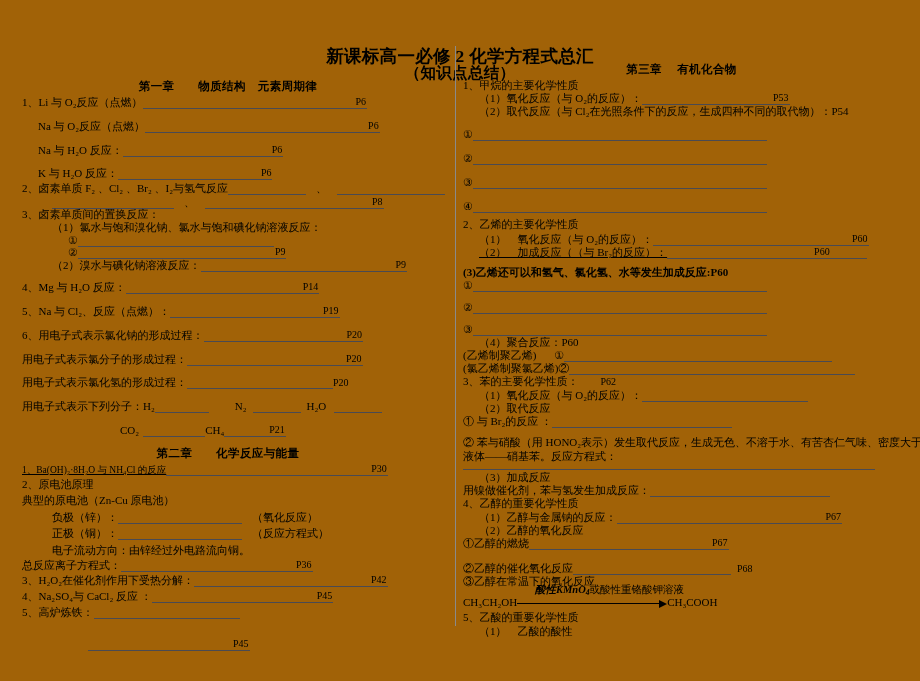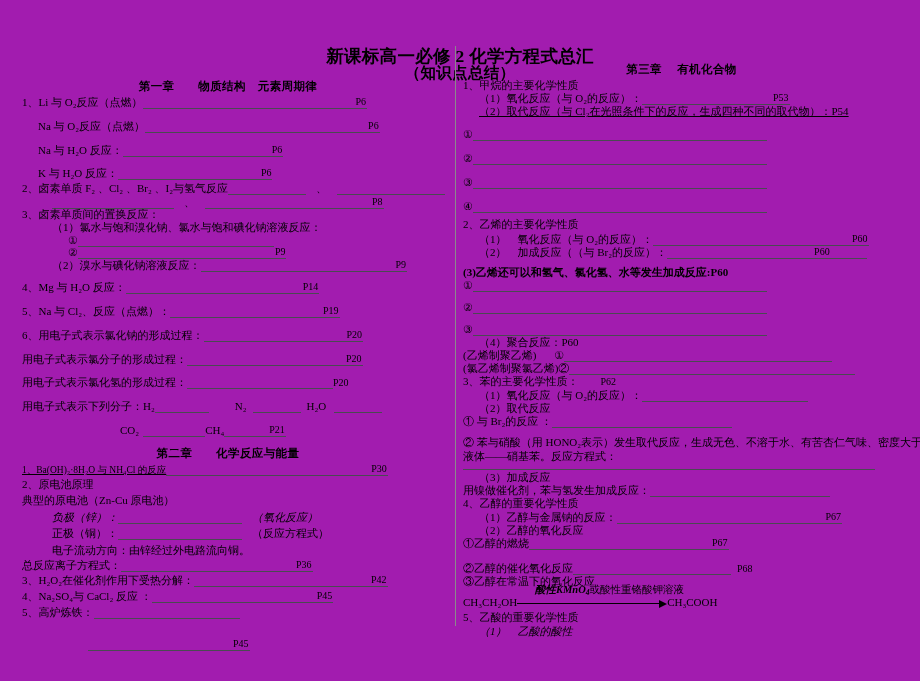--- a/index.html
+++ b/index.html
@@ -11,21 +11,21 @@
     width: 920px;
     height: 681px;
     font-family: "Liberation Serif", "DejaVu Serif", serif;
     color: #000000;
     position: relative;
     overflow: hidden;
   }
   .page {
     position: absolute;
     inset: 0;
-    background: #a21caf;
+    background: #a16207;
   }
   
   .col {
     position: absolute;
     top: 0;
     bottom: 0;
   }
   .col-left  { left: 22px;  width: 412px; }
   .col-right { left: 463px; width: 437px; }
 
@@ -227,21 +227,21 @@
     <div class="chapter-head" style="position:absolute;top:446px;left:0;width:412px;">第二章　　化学反应与能量</div>
 
     <div class="row r-sm" style="position:absolute;top:463px;left:0;width:412px;">
       <span>1、Ba(OH)₂·8H₂O 与 NH₄Cl 的反应</span><span class="blank" style="width:204px"></span><span class="pg">P30</span>
     </div>
 
     <div class="row" style="position:absolute;top:478px;left:0;width:412px;">2、原电池原理</div>
 
     <div class="row" style="position:absolute;top:494px;left:0;width:412px;">典型的原电池（Zn-Cu 原电池）</div>
 
-    <div class="row ind2" style="position:absolute;top:511px;left:0;width:412px;font-style:italic;">
+    <div class="row ind2" style="position:absolute;top:511px;left:0;width:412px;">
       <span>负极（锌）：</span><span class="blank" style="width:124px"></span><span class="sep"></span><span>（氧化反应）</span>
     </div>
 
     <div class="row ind2" style="position:absolute;top:527px;left:0;width:412px;">
       <span>正极（铜）：</span><span class="blank" style="width:124px"></span><span class="sep"></span><span>（反应方程式）</span>
     </div>
 
     <div class="row ind2" style="position:absolute;top:544px;left:0;width:412px;">电子流动方向：由锌经过外电路流向铜。</div>
 
     <div class="row" style="position:absolute;top:559px;left:0;width:412px;">
@@ -269,42 +269,42 @@
   <div class="col col-right">
 
     <div class="chapter-head" style="position:absolute;top:62px;left:0;width:437px;">第三章　 有机化合物</div>
 
     <div class="row" style="position:absolute;top:79px;left:0;width:437px;">1、甲烷的主要化学性质</div>
 
     <div class="row ind1" style="position:absolute;top:92px;left:0;width:437px;">
       <span>（1）氧化反应（与 O₂的反应）：</span><span class="blank" style="width:130px"></span><span class="pg">P53</span>
     </div>
 
-    <div class="row ind1" style="position:absolute;top:105px;left:0;width:437px;text-decoration:underline;">（2）取代反应（与 Cl₂在光照条件下的反应，生成四种不同的取代物）：P54</div>
+    <div class="row ind1" style="position:absolute;top:105px;left:0;width:437px;">（2）取代反应（与 Cl₂在光照条件下的反应，生成四种不同的取代物）：P54</div>
 
     <div class="row" style="position:absolute;top:128px;left:0;width:437px;">
       <span>①</span><span class="blank" style="width:294px"></span>
     </div>
     <div class="row" style="position:absolute;top:152px;left:0;width:437px;">
       <span>②</span><span class="blank" style="width:294px"></span>
     </div>
     <div class="row" style="position:absolute;top:176px;left:0;width:437px;">
       <span>③</span><span class="blank" style="width:294px"></span>
     </div>
     <div class="row" style="position:absolute;top:200px;left:0;width:437px;">
       <span>④</span><span class="blank" style="width:294px"></span>
     </div>
 
     <div class="row" style="position:absolute;top:218px;left:0;width:437px;">2、乙烯的主要化学性质</div>
 
     <div class="row ind1" style="position:absolute;top:233px;left:0;width:437px;">
       <span>（1）　氧化反应（与 O₂的反应）：</span><span class="blank" style="width:198px"></span><span class="pg">P60</span>
     </div>
 
-    <div class="row ind1" style="position:absolute;top:246px;left:0;width:437px;">
+    <div class="row ind1" style="position:absolute;top:246px;left:0;width:437px;text-decoration:underline;">
       <span>（2）　加成反应（（与 Br₂的反应）：</span><span class="blank" style="width:146px"></span><span class="pg">P60</span><span class="blank" style="width:36px"></span>
     </div>
 
     <div class="row" style="position:absolute;top:266px;left:0;width:437px;font-weight:bold;">(3)乙烯还可以和氢气、氯化氢、水等发生加成反应:P60</div>
 
     <div class="row" style="position:absolute;top:279px;left:0;width:437px;">
       <span>①</span><span class="blank" style="width:294px"></span>
     </div>
     <div class="row" style="position:absolute;top:301px;left:0;width:437px;">
       <span>②</span><span class="blank" style="width:294px"></span>
@@ -366,18 +366,18 @@
 
     <div class="row" style="position:absolute;top:575px;left:0;width:437px;">③乙醇在常温下的氧化反应</div>
 
     <div class="rxn" style="position:absolute;top:596px;left:0;width:437px;">
       <span class="rxn-cond"><span>酸性KMnO</span><sub>4</sub><span class="nonital">或酸性重铬酸钾溶液</span></span>
       <span>CH₃CH₂OH</span><span class="arrow-wrap"></span><span>CH₃COOH</span>
     </div>
 
     <div class="row" style="position:absolute;top:611px;left:0;width:437px;">5、乙酸的重要化学性质</div>
 
-    <div class="row ind1" style="position:absolute;top:625px;left:0;width:437px;font-style:italic;">（1）　乙酸的酸性</div>
+    <div class="row ind1" style="position:absolute;top:625px;left:0;width:437px;">（1）　乙酸的酸性</div>
 
 
   </div>
 
 </div>
 
 </body></html>

